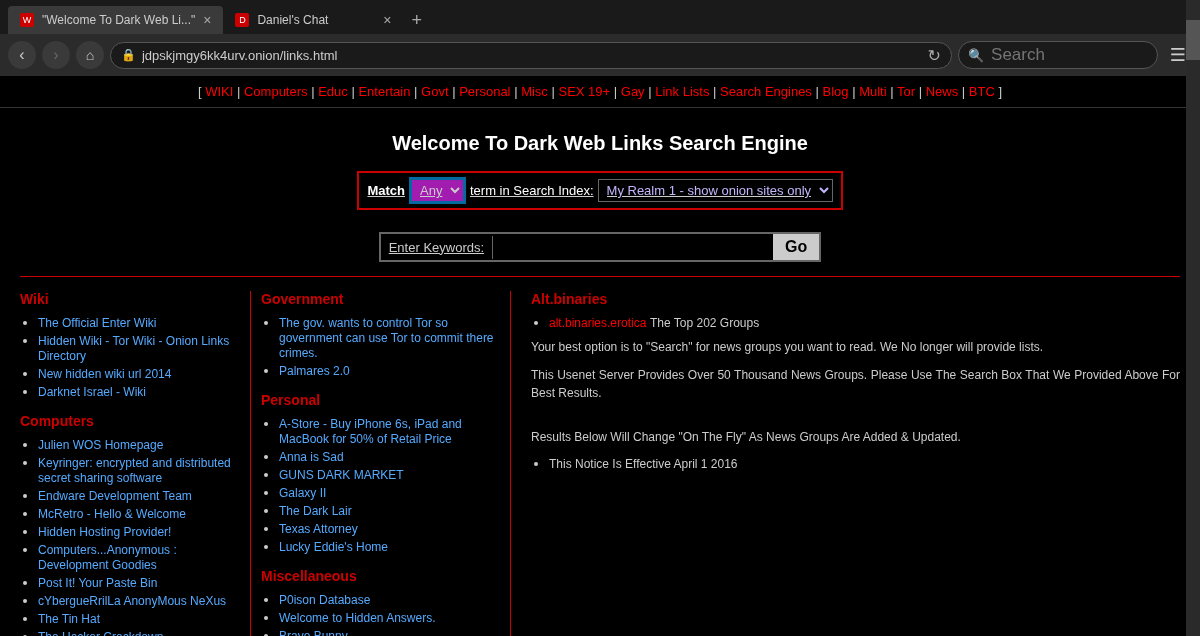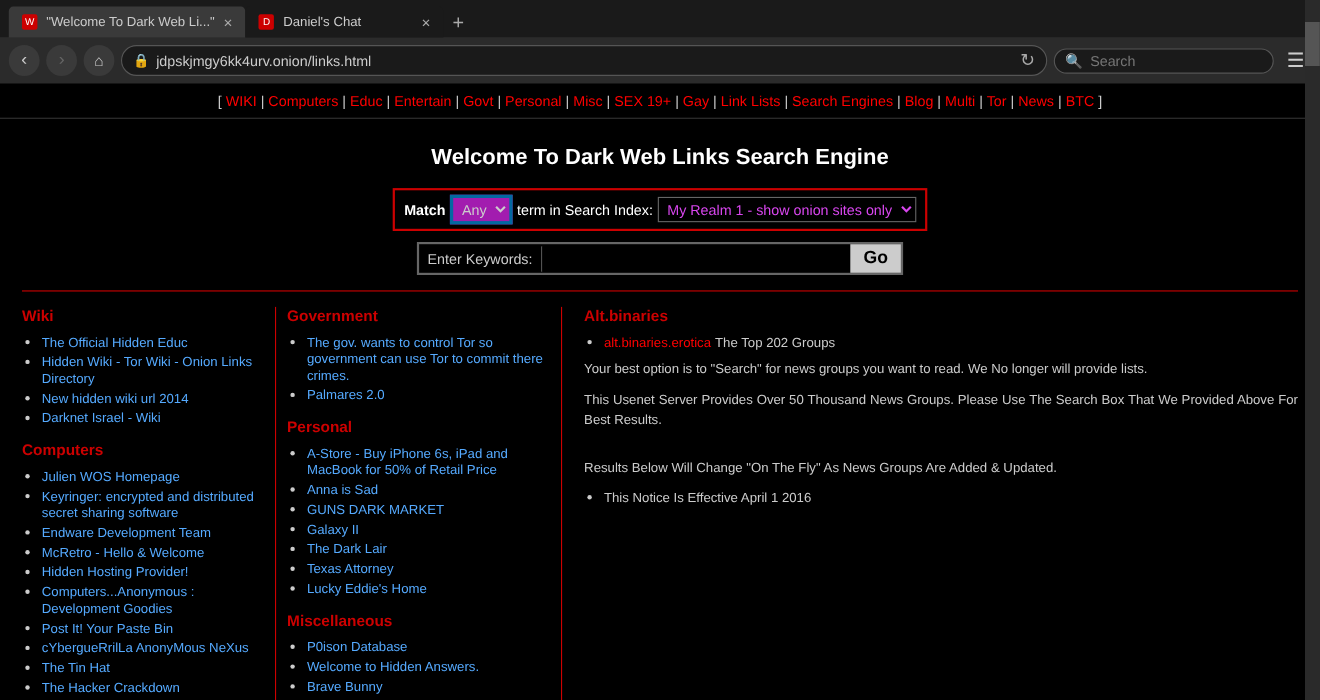--- a/index.html
+++ b/index.html
@@ -14,39 +14,39 @@
     .browser-tab.active { background: #3a3a3a; }
     .browser-tab-new { background: transparent; color: #aaa; font-size: 18px; padding: 0 8px; cursor: pointer; }
     .browser-toolbar { display: flex; align-items: center; padding: 6px 8px; gap: 6px; background: #2b2b2b; }
     .browser-nav-btn { background: #3a3a3a; border: none; color: #ccc; width: 28px; height: 28px; border-radius: 50%; cursor: pointer; font-size: 14px; display: flex; align-items: center; justify-content: center; }
     .browser-nav-btn:disabled { color: #666; cursor: default; }
     .browser-address-bar { flex: 1; display: flex; align-items: center; background: #1a1a1a; border: 1px solid #555; border-radius: 14px; padding: 3px 10px; gap: 6px; }
     .browser-address-bar .lock-icon { color: #aaa; font-size: 12px; }
     .browser-address-input { background: transparent; border: none; outline: none; color: #ccc; font-size: 13px; flex: 1; }
     .browser-reload { background: transparent; border: none; color: #aaa; cursor: pointer; font-size: 16px; }
     .browser-search-bar { display: flex; align-items: center; background: #1a1a1a; border: 1px solid #555; border-radius: 14px; padding: 3px 10px; gap: 6px; width: 200px; }
-    .browser-search-input { background: transparent; border: none; outline: none; color: #ccc; font-size: 13px; width: 100%; }
+    .browser-search-input { background: transparent; border: none; outline: none; color: #ccc; font-size: 17px; width: 100%; }
     .browser-menu-btn { background: transparent; border: none; color: #ccc; font-size: 18px; cursor: pointer; padding: 4px 6px; }
 
     
     .page { background: #000; min-height: 560px; }
     .nav-bar { text-align: center; padding: 8px 0; color: #ccc; font-size: 13px; border-bottom: 1px solid #333; }
     .nav-bar a { color: #f00; text-decoration: none; }
     .nav-bar .bracket { color: #ccc; }
     .nav-bar .sep { color: #ccc; }
 
     .main-content { padding: 10px 20px; }
     .page-title { text-align: center; color: #fff; font-size: 20px; font-weight: bold; padding: 14px 0 16px; }
 
-    .search-box-area { display: flex; flex-direction: column; align-items: center; gap: 10px; }
+    .search-box-area { display: flex; flex-direction: column; align-items: center; gap: 22px; text-decoration: underline; }
     .match-row { display: flex; align-items: center; gap: 4px; border: 2px solid #c00; padding: 4px 8px; background: #000; }
     .match-label { color: #fff; font-weight: bold; font-size: 13px; }
     .match-select { background: #a21caf; color: #ccc; border: 3px solid #0369a1; padding: 2px 4px; font-size: 13px; }
     .term-label { color: #fff; font-size: 13px; }
-    .index-select { background: #000; color: #d946ef; border: 1px solid #666; padding: 2px 4px; font-size: 13px; min-width: 200px; }
+    .index-select { background: #000; color: #c4b5fd; border: 1px solid #666; padding: 2px 4px; font-size: 13px; min-width: 200px; }
 
     .keyword-row { display: flex; align-items: center; gap: 0; border: 2px solid #666; }
     .keyword-label { color: #ccc; font-size: 13px; padding: 4px 8px; border-right: 1px solid #666; white-space: nowrap; }
     .keyword-input { background: #000; color: #ccc; border: none; outline: none; font-size: 13px; padding: 4px 6px; width: 280px; }
     .go-btn { background: #ccc; color: #000; border: none; padding: 4px 12px; font-size: 16px; cursor: pointer; font-weight: bold; }
 
     .divider { border: none; border-top: 1px solid #c00; margin: 14px 0; }
 
     .columns { display: flex; gap: 0; }
     .col-left { flex: 0 0 230px; min-width: 230px; padding-right: 10px; }
@@ -162,21 +162,21 @@
       </div>
     </div>
 
     <hr class="divider">
 
     <div class="columns">
 
       <div class="col-left">
         <div class="section-title">Wiki</div>
         <ul class="link-list">
-          <li><a href="#">The Official Hidden Educ</a></li>
+          <li><a href="#">The Official Enter Wiki</a></li>
           <li><a href="#">Hidden Wiki - Tor Wiki - Onion Links Directory</a></li>
           <li><a href="#">New hidden wiki url 2014</a></li>
           <li><a href="#">Darknet Israel - Wiki</a></li>
         </ul>
 
         <div class="section-title">Computers</div>
         <ul class="link-list">
           <li><a href="#">Julien WOS Homepage</a></li>
           <li><a href="#">Keyringer: encrypted and distributed secret sharing software</a></li>
           <li><a href="#">Endware Development Team</a></li>

